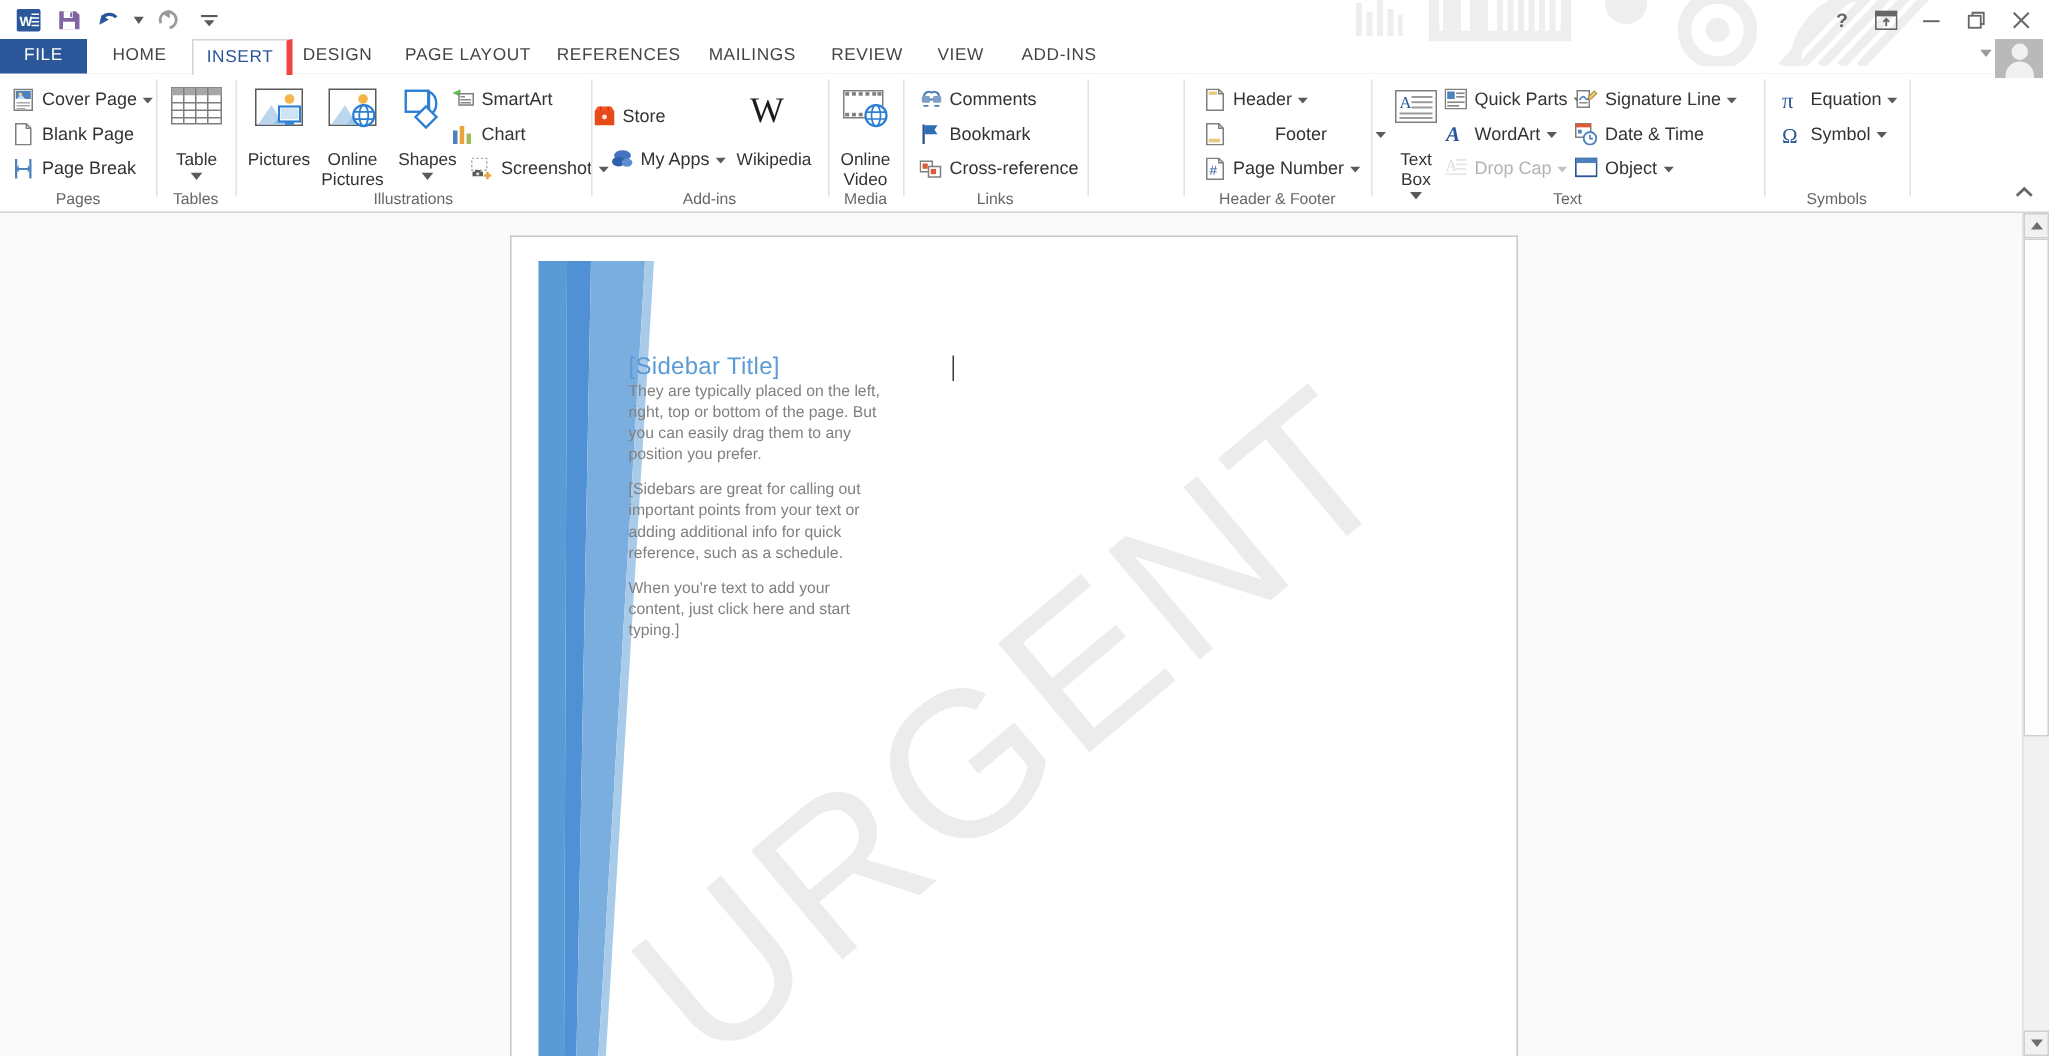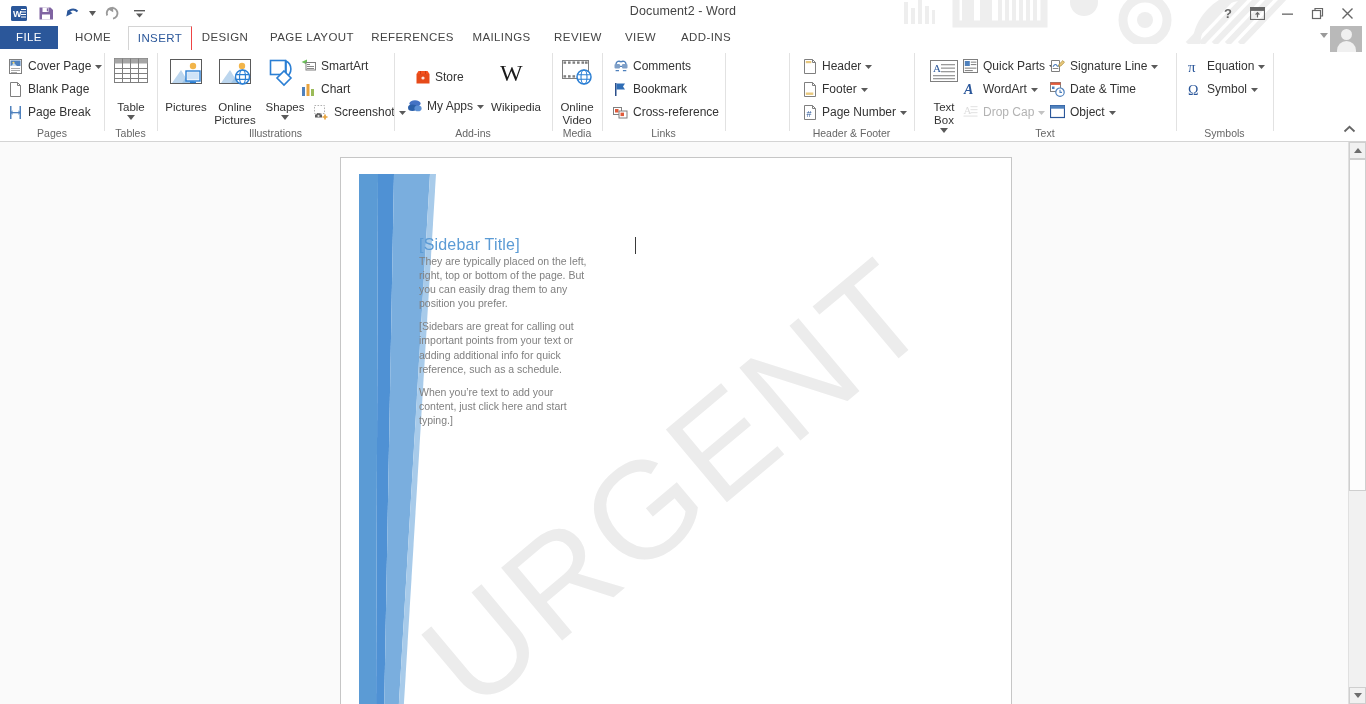--- a/index.html
+++ b/index.html
@@ -24,21 +24,21 @@
   .avatar{position:absolute;right:4px;top:26px;width:32px;height:26px;background:#b9b9b9;display:flex;align-items:flex-end;justify-content:center;overflow:hidden;z-index:7;}
   .avatar .head{width:11px;height:11px;border-radius:50%;background:#f0f0f0;position:absolute;top:3px;}
   .avatar .body{width:19px;height:11px;border-radius:10px 10px 0 0;background:#f0f0f0;position:absolute;bottom:0;}
   .acct-caret{position:absolute;right:38px;top:31px;color:#999;font-size:8px;z-index:7;}
 
   
   .tabs{position:absolute;left:0;top:26px;width:1366px;height:23px;background:#fff;z-index:4;}
   .tab{position:absolute;top:0;height:23px;line-height:23px;font-size:11.5px;color:#444;
        letter-spacing:.4px;text-align:center;cursor:default;}
   .tab.file{background:#2b579a;color:#fff;left:0;width:58px;font-weight:normal;}
-  .tab.active{color:#2b579a;background:#fff;border-left:1px solid #d4d4d4;border-right:1px solid #ef4444;border-top:1px solid #d4d4d4;}
+  .tab.active{color:#2b579a;background:#fff;border-left:1px solid #d4d4d4;border-right:4px solid #ef4444;border-top:1px solid #d4d4d4;}
   .tabs-underline{position:absolute;left:0;top:48px;width:1366px;height:1px;background:#d4d4d4;z-index:3;}
 
   
   .ribbon{position:absolute;left:0;top:49px;width:1366px;height:92px;background:#fff;
           border-bottom:1px solid #d4d4d4;z-index:2;}
   .rgroup{position:absolute;top:0;height:92px;}
   .rsep{position:absolute;top:4px;width:1px;height:78px;background:#e2e2e2;}
   .glabel{position:absolute;bottom:2px;width:100%;text-align:center;font-size:10.5px;color:#666;}
 
   .small-item{position:absolute;display:flex;align-items:center;height:22px;font-size:12px;color:#333;white-space:nowrap;cursor:default;}
@@ -160,21 +160,20 @@
         </svg>
       </div>
       <div class="qat-btn">
         <svg width="13" height="13" viewBox="0 0 13 13">
           <rect x="1" y="3" width="11" height="1.4" fill="#5a5a5a"></rect>
           <path d="M3 6.5 L10 6.5 L6.5 10.5 Z" fill="#5a5a5a"></path>
         </svg>
       </div>
     </div>
 
-    <div class="doc-title">Document2 - Word</div>
 
     <div class="win-ctrls">
       <div class="win-btn">
         <svg width="13" height="14" viewBox="0 0 13 14">
             <text x="3" y="12" font-family="Liberation Sans, sans-serif" font-size="13" font-weight="bold" fill="#666">?</text>
           </svg>
       </div>
       <div class="win-btn">
         <svg width="15" height="13" viewBox="0 0 15 13">
           <rect x="0.5" y="0.5" width="14" height="12" fill="none" stroke="#666" stroke-width="1.2"></rect>
@@ -372,21 +371,21 @@
       <div class="rsep" style="left: 394px;"></div>
       <div class="rgroup" style="left: 394px; width: 158px;">
         <div class="big-item" style="left: 96px; top: 5px;">
           <div class="bico">
             <svg width="34" height="30" viewBox="0 0 34 30">
               <text x="1" y="23" font-family="Liberation Serif, serif" font-size="24" fill="#1a1a1a">W</text>
             </svg>
           </div>
           <div class="blab" style="white-space: pre-line;">Wikipedia</div>
         </div>
-        <div class="small-item" style="left: 20px; top: 17px;">
+        <div class="small-item" style="left: 0; top: 17px;">
           <span class="ico">
             <svg width="16" height="16" viewBox="0 0 16 16">
               <path d="M1.5 5 h13 v9.5 h-13 z" fill="#e64a19"></path>
               <path d="M1.5 5 l2-3 h9 l2 3 z" fill="#f4511e"></path>
               <path d="M5.5 5 v-3 M10.5 5 v-3" stroke="#c63b12" stroke-width="0.9"></path>
               <circle cx="8" cy="9" r="1.6" fill="#fff" opacity="0.85"></circle>
             </svg>
           </span>
           <span>Store</span>
         </div>
@@ -480,21 +479,21 @@
               <path d="M1.5 0.5 h8 l3 3 v11 h-11 z" fill="#fff" stroke="#7f7f7f"></path>
               <path d="M9.5 0.5 v3 h3" fill="none" stroke="#7f7f7f"></path>
               <rect x="2.8" y="2" width="5.5" height="2.2" fill="#e8c87d"></rect>
             </svg>
           </span>
           <span>Header</span>
           <span class="caret"><svg width="7" height="4" viewBox="0 0 7 4">
               <path d="M0 0 L7 0 L3.5 4 Z" fill="#5a5a5a"></path>
             </svg></span>
         </div>
-        <div class="small-item" style="left: 12px; top: 29px;">
+        <div class="small-item" style="left: 12px; top: 29px; gap: 28px;">
           <span class="ico">
             <svg width="14" height="15" viewBox="0 0 14 15">
               <path d="M1.5 0.5 h8 l3 3 v11 h-11 z" fill="#fff" stroke="#7f7f7f"></path>
               <path d="M9.5 0.5 v3 h3" fill="none" stroke="#7f7f7f"></path>
               <rect x="2.8" y="10.5" width="7.5" height="2.4" fill="#e8c87d"></rect>
             </svg>
           </span>
           <span>Footer</span>
           <span class="caret"><svg width="7" height="4" viewBox="0 0 7 4">
               <path d="M0 0 L7 0 L3.5 4 Z" fill="#5a5a5a"></path>

